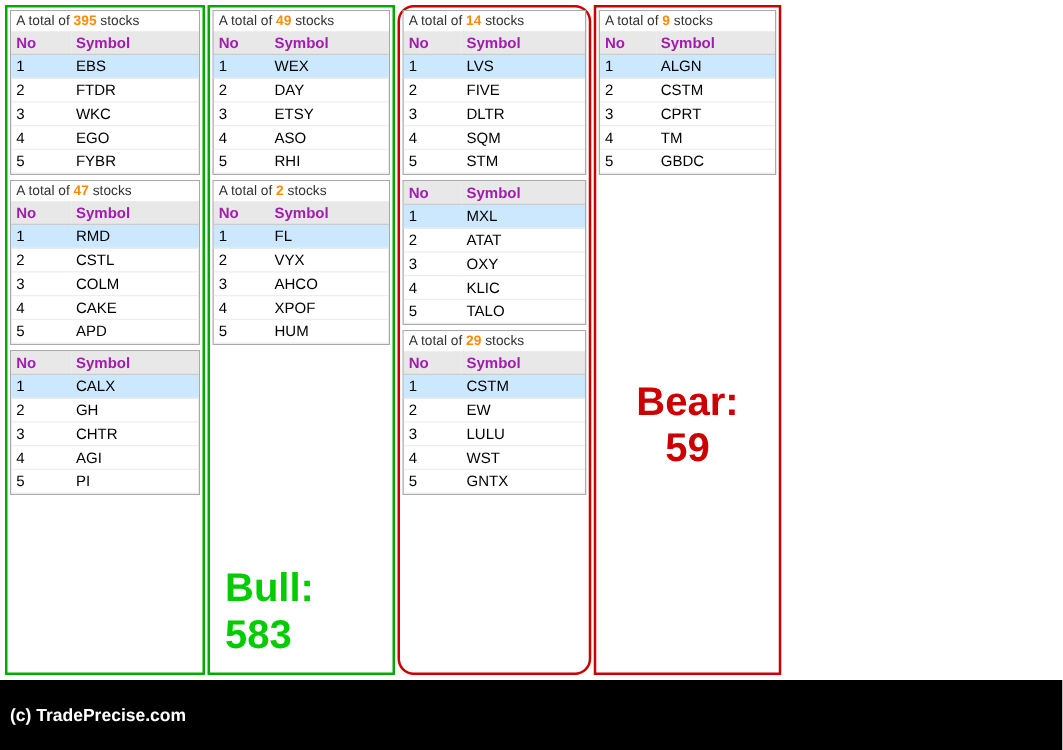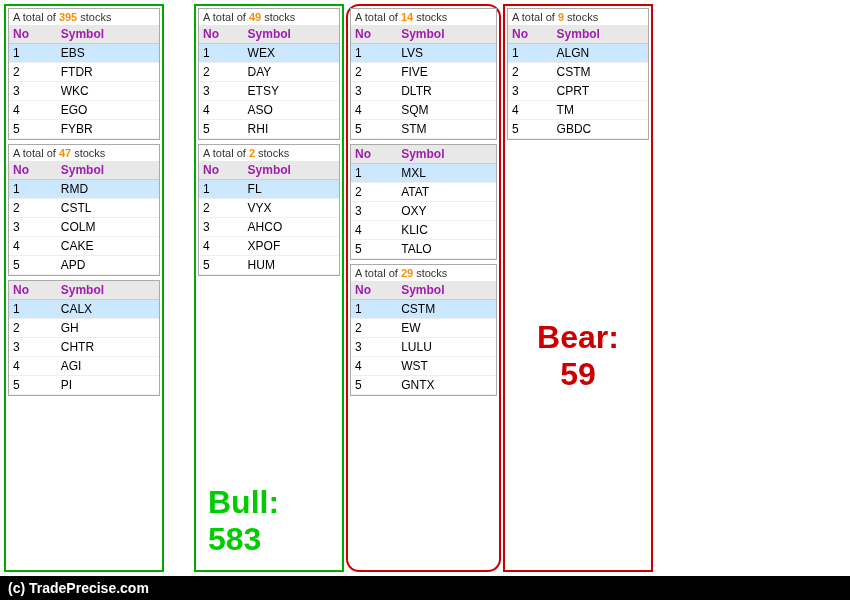--- a/index.html
+++ b/index.html
@@ -100,21 +100,21 @@
       font-weight: bold;
       text-align: center;
       padding: 10px;
     }
 
     .footer {
       background: #000;
       color: #fff;
       font-size: 14px;
       font-weight: bold;
-      padding: 4px 8px;
+      padding: 20px 8px;
     }
 
     .label-area {
       display: flex;
       align-items: center;
       justify-content: center;
       flex: 1;
     }
   </style>
 </head>
@@ -225,21 +225,21 @@
               <tr>
                 <td>5</td>
                 <td>PI</td>
               </tr>
             </tbody>
         </table>
       </div>
     </div>
   </div>
 
-  <div class="panel bull-panel" style="min-width:130px; max-width:150px;margin-left:28px;">
+  <div class="panel bull-panel" style="min-width:130px; max-width:150px;">
     <div class="panel-inner">
 
       <div class="stock-section">
         <div class="section-header">
           A total of <span class="count">49</span> stocks
         </div>
         <table>
           <thead>
               <tr>
                 <th>No</th>

